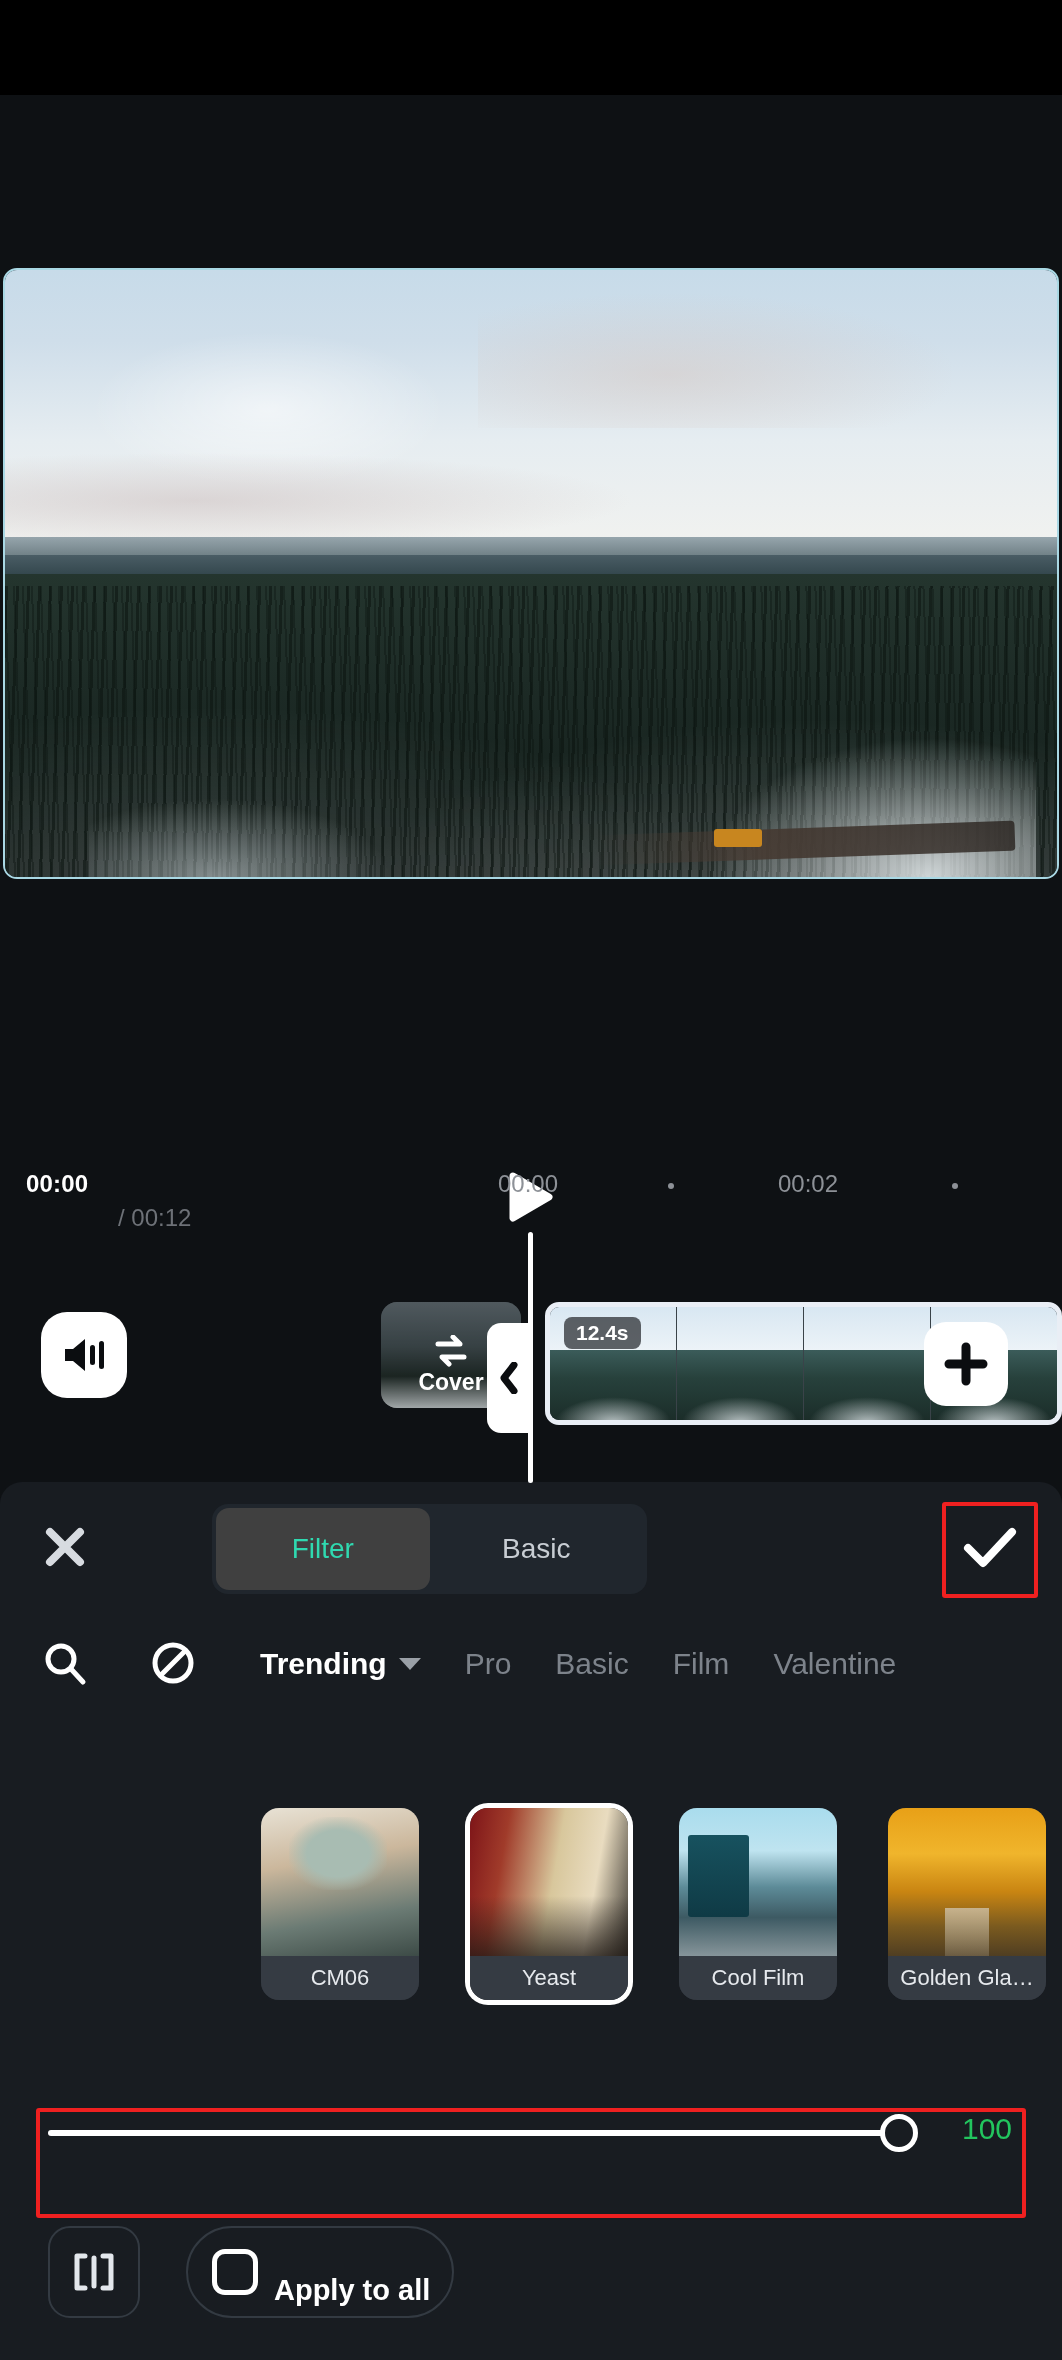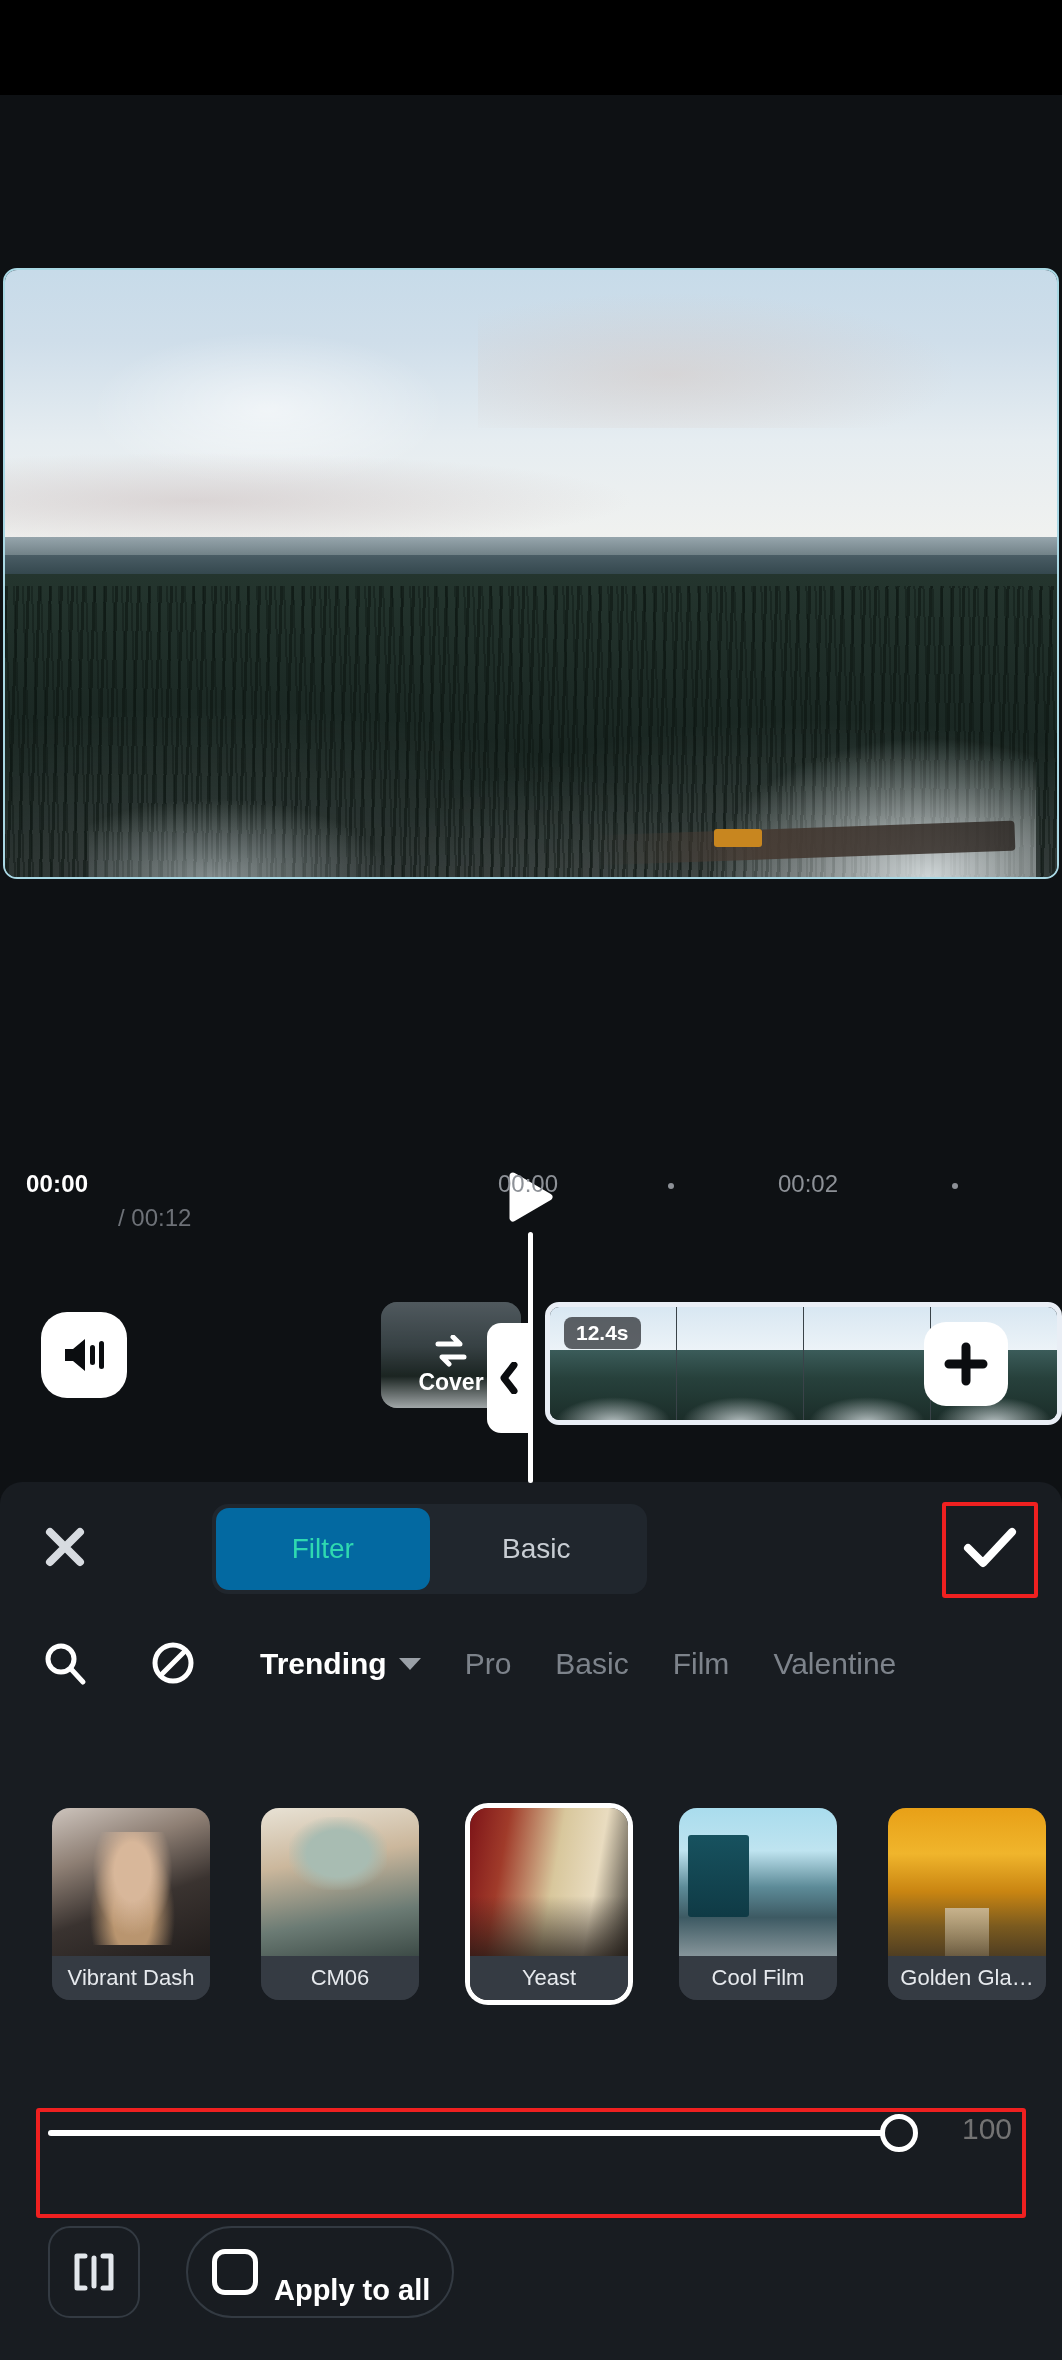--- a/index.html
+++ b/index.html
@@ -141,21 +141,21 @@
 
   .toolbar { position:absolute; left:0; top:0; width:1062px; height:130px; }
   .close-x { position:absolute; left:36px; top:36px; width:58px; height:58px;
     display:flex; align-items:center; justify-content:center; cursor:pointer; }
   .segctl {
     position:absolute; left:212px; top:22px; width:435px; height:90px;
     background:#20262d; border-radius:16px; display:flex; padding:4px;
   }
   .seg { flex:1 1 0; display:flex; align-items:center; justify-content:center;
     font-size:28px; border-radius:13px; cursor:pointer; color:#c8cdd3; }
-  .seg.active { background:#0369a1; color:#2fd9b0; }
+  .seg.active { background:#404040; color:#2fd9b0; }
   .checkwrap {
     position:absolute; left:942px; top:18px; width:96px; height:96px;
     display:flex; align-items:center; justify-content:center; cursor:pointer;
   }
   .redbox1 {
     position:absolute; left:942px; top:1502px; width:96px; height:96px;
     border:4px solid #ef2020; border-radius:3px; z-index:20; pointer-events:none;
   }
 
   
@@ -197,21 +197,21 @@
   .t-golden { background: linear-gradient(180deg,#e8a017 0%, #f0b52c 30%, #c98512 55%, #7a5a1f 78%, #4a3a22 100%); }
   .t-golden::after{content:"";position:absolute;left:36%;bottom:0;width:28%;height:34%;
     background: linear-gradient(180deg, rgba(210,200,180,.75), rgba(150,140,120,.3));}
 
   
   .sliderrow { position:absolute; left:0; top:600px; width:1062px; height:100px; }
   .track { position:absolute; left:48px; top:48px; width:856px; height:6px;
     background:#ffffff; border-radius:3px; cursor:pointer;}
   .knob { position:absolute; left:880px; top:32px; width:38px; height:38px;
     border-radius:50%; border:5px solid #ffffff; background:#181c21; cursor:pointer;}
-  .sval { position:absolute; left:962px; top:30px; font-size:30px; color:#737373; }
+  .sval { position:absolute; left:962px; top:30px; font-size:30px; color:#22c55e; }
   .redbox2 {
     position:absolute; left:36px; top:2108px; width:990px; height:110px;
     border:4px solid #ef2020; border-radius:3px; z-index:20; pointer-events:none;
   }
 
   
   .bottomrow { position:absolute; left:0; top:736px; width:1062px; height:110px; }
   .cmpbtn {
     position:absolute; left:48px; top:8px; width:92px; height:92px;
     border:2px solid #333a42; border-radius:22px;
@@ -367,26 +367,20 @@
           <span class="caret"></span>
         </div>
         <div class="cat">Pro</div>
         <div class="cat">Basic</div>
         <div class="cat">Film</div>
         <div class="cat">Valentine</div>
       </div>
     </div>
 
     <div class="strip">
-      <div class="fcard" style="left:52px">
-        <div class="inner">
-            <div class="thumb t-vibrant"></div>
-        <div class="cap">Vibrant Dash</div>
-          </div>
-      </div>
       <div class="fcard" style="left:261px">
         <div class="inner">
             <div class="thumb t-cm06"></div>
         <div class="cap">CM06</div>
           </div>
       </div>
       <div class="fcard" style="left:679px">
         <div class="inner">
             <div class="thumb t-cool"></div>
         <div class="cap">Cool Film</div>

